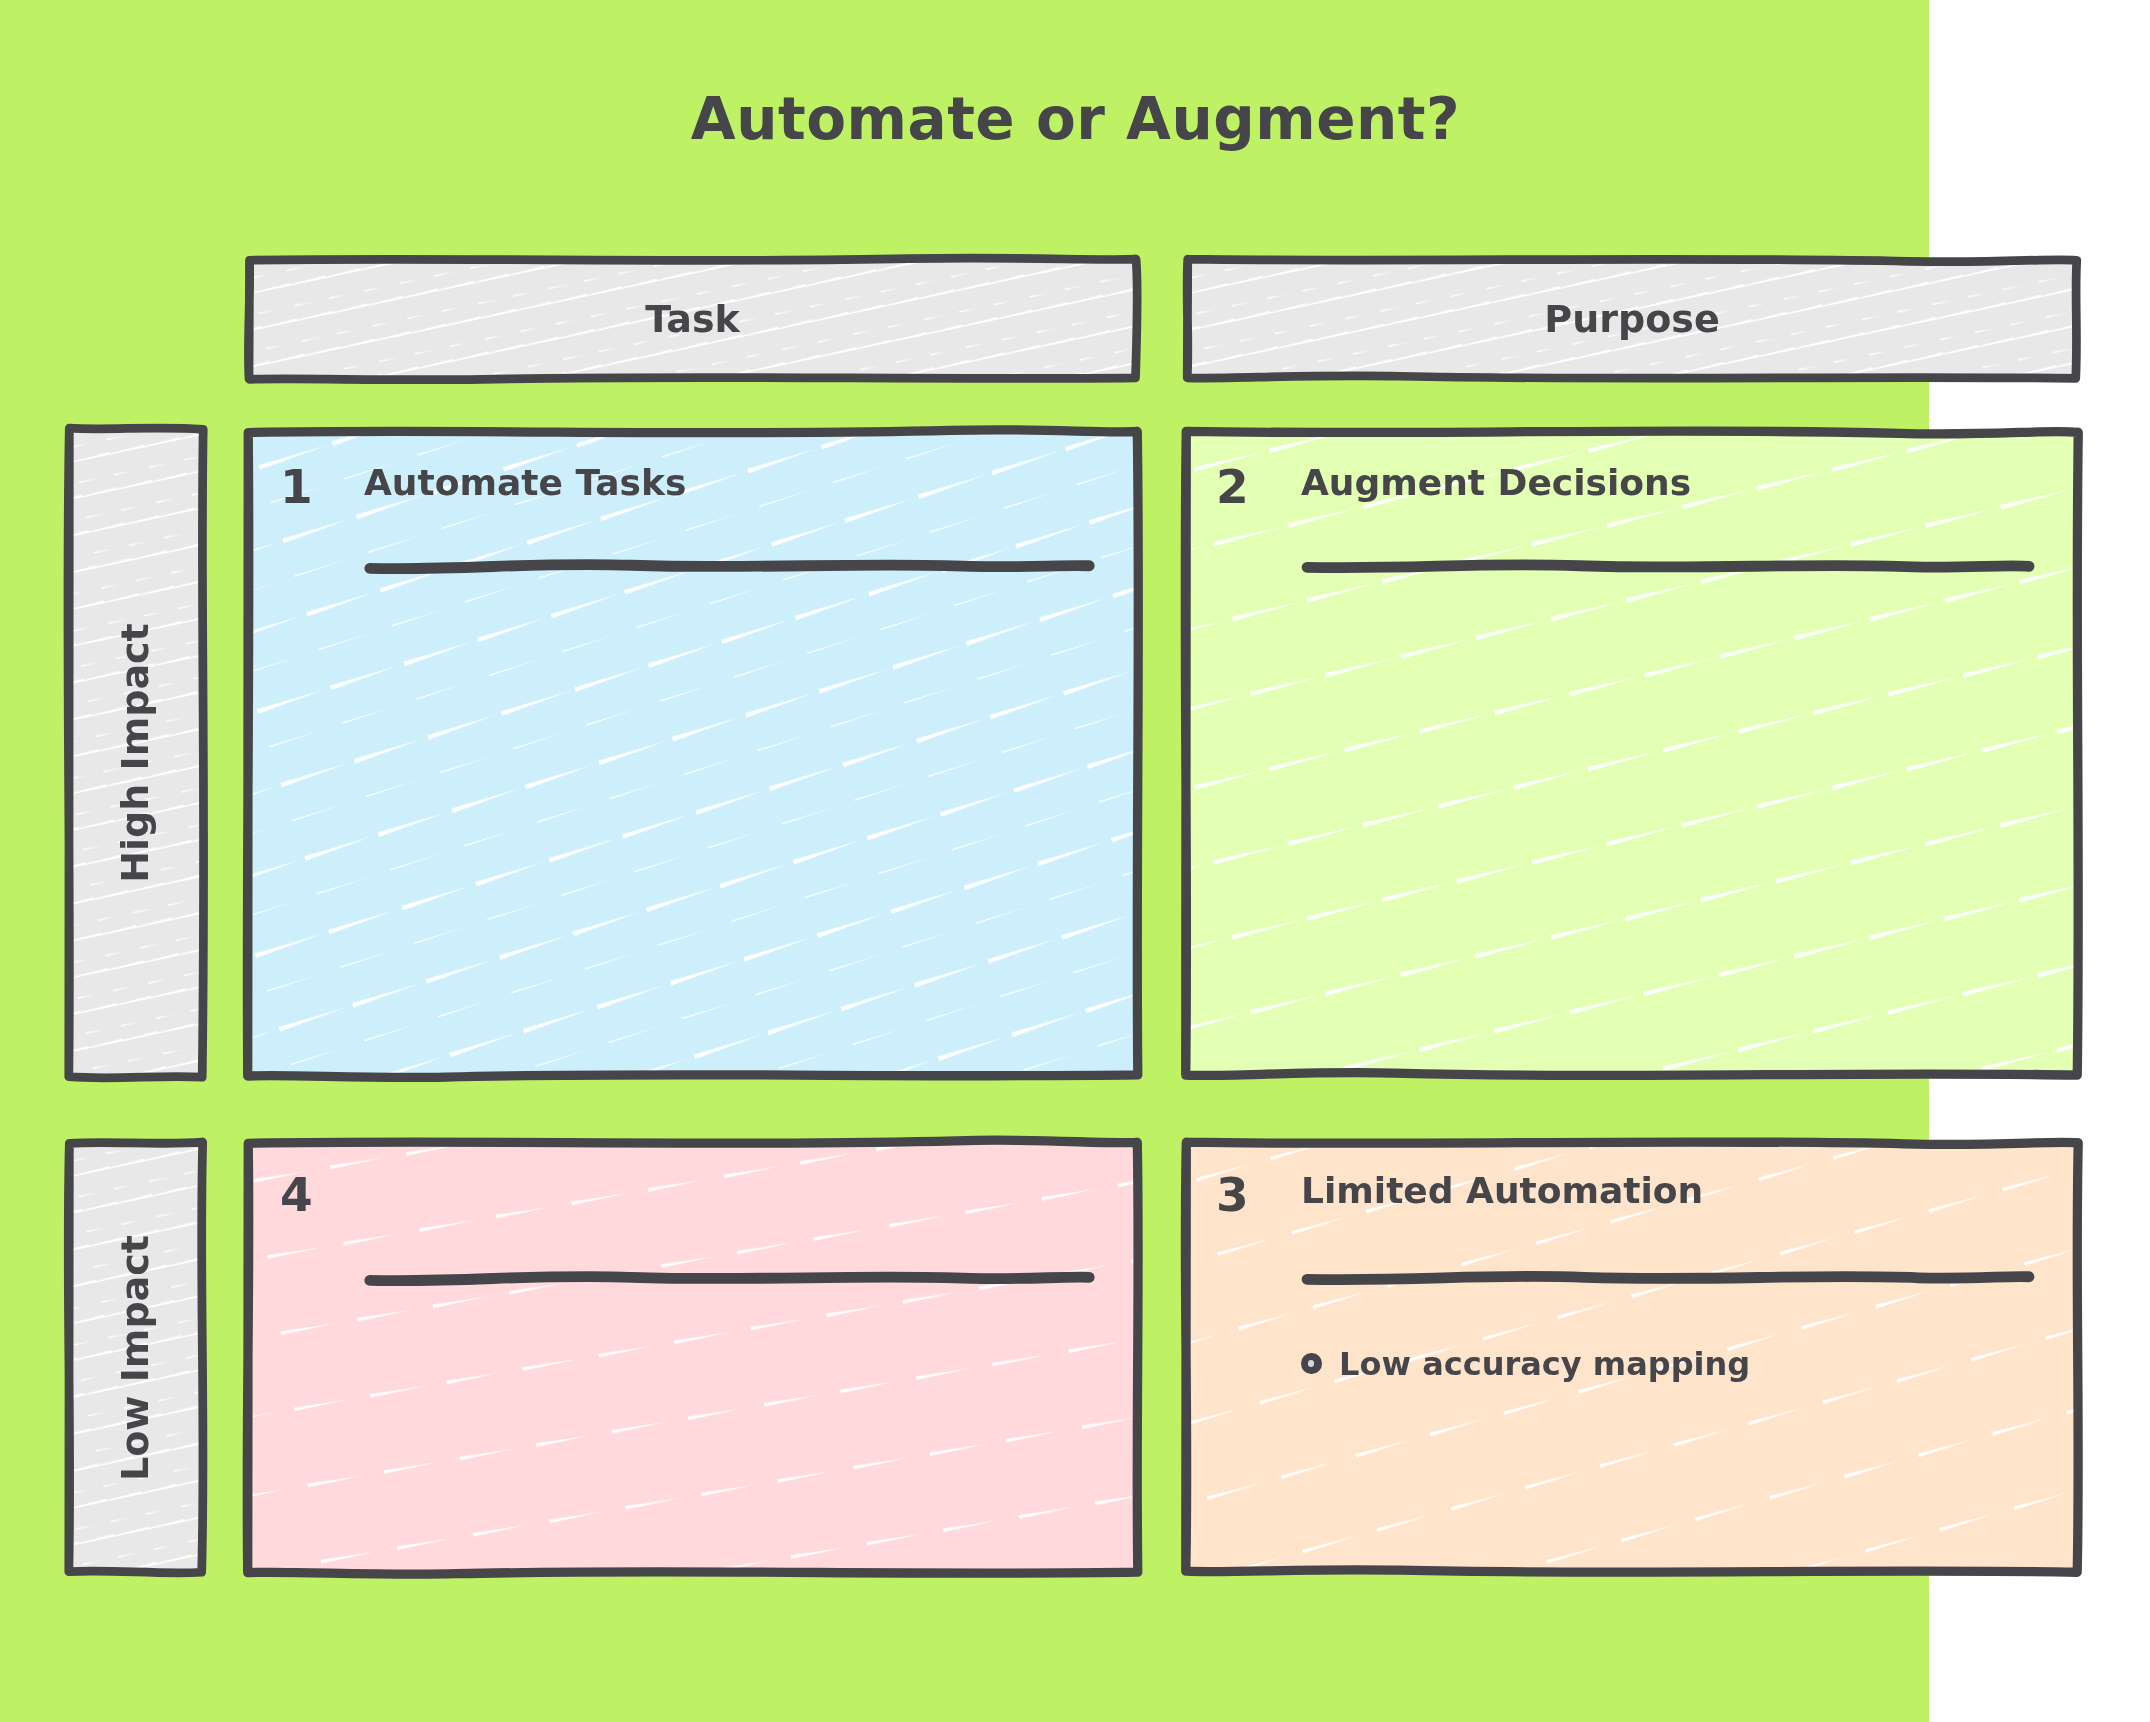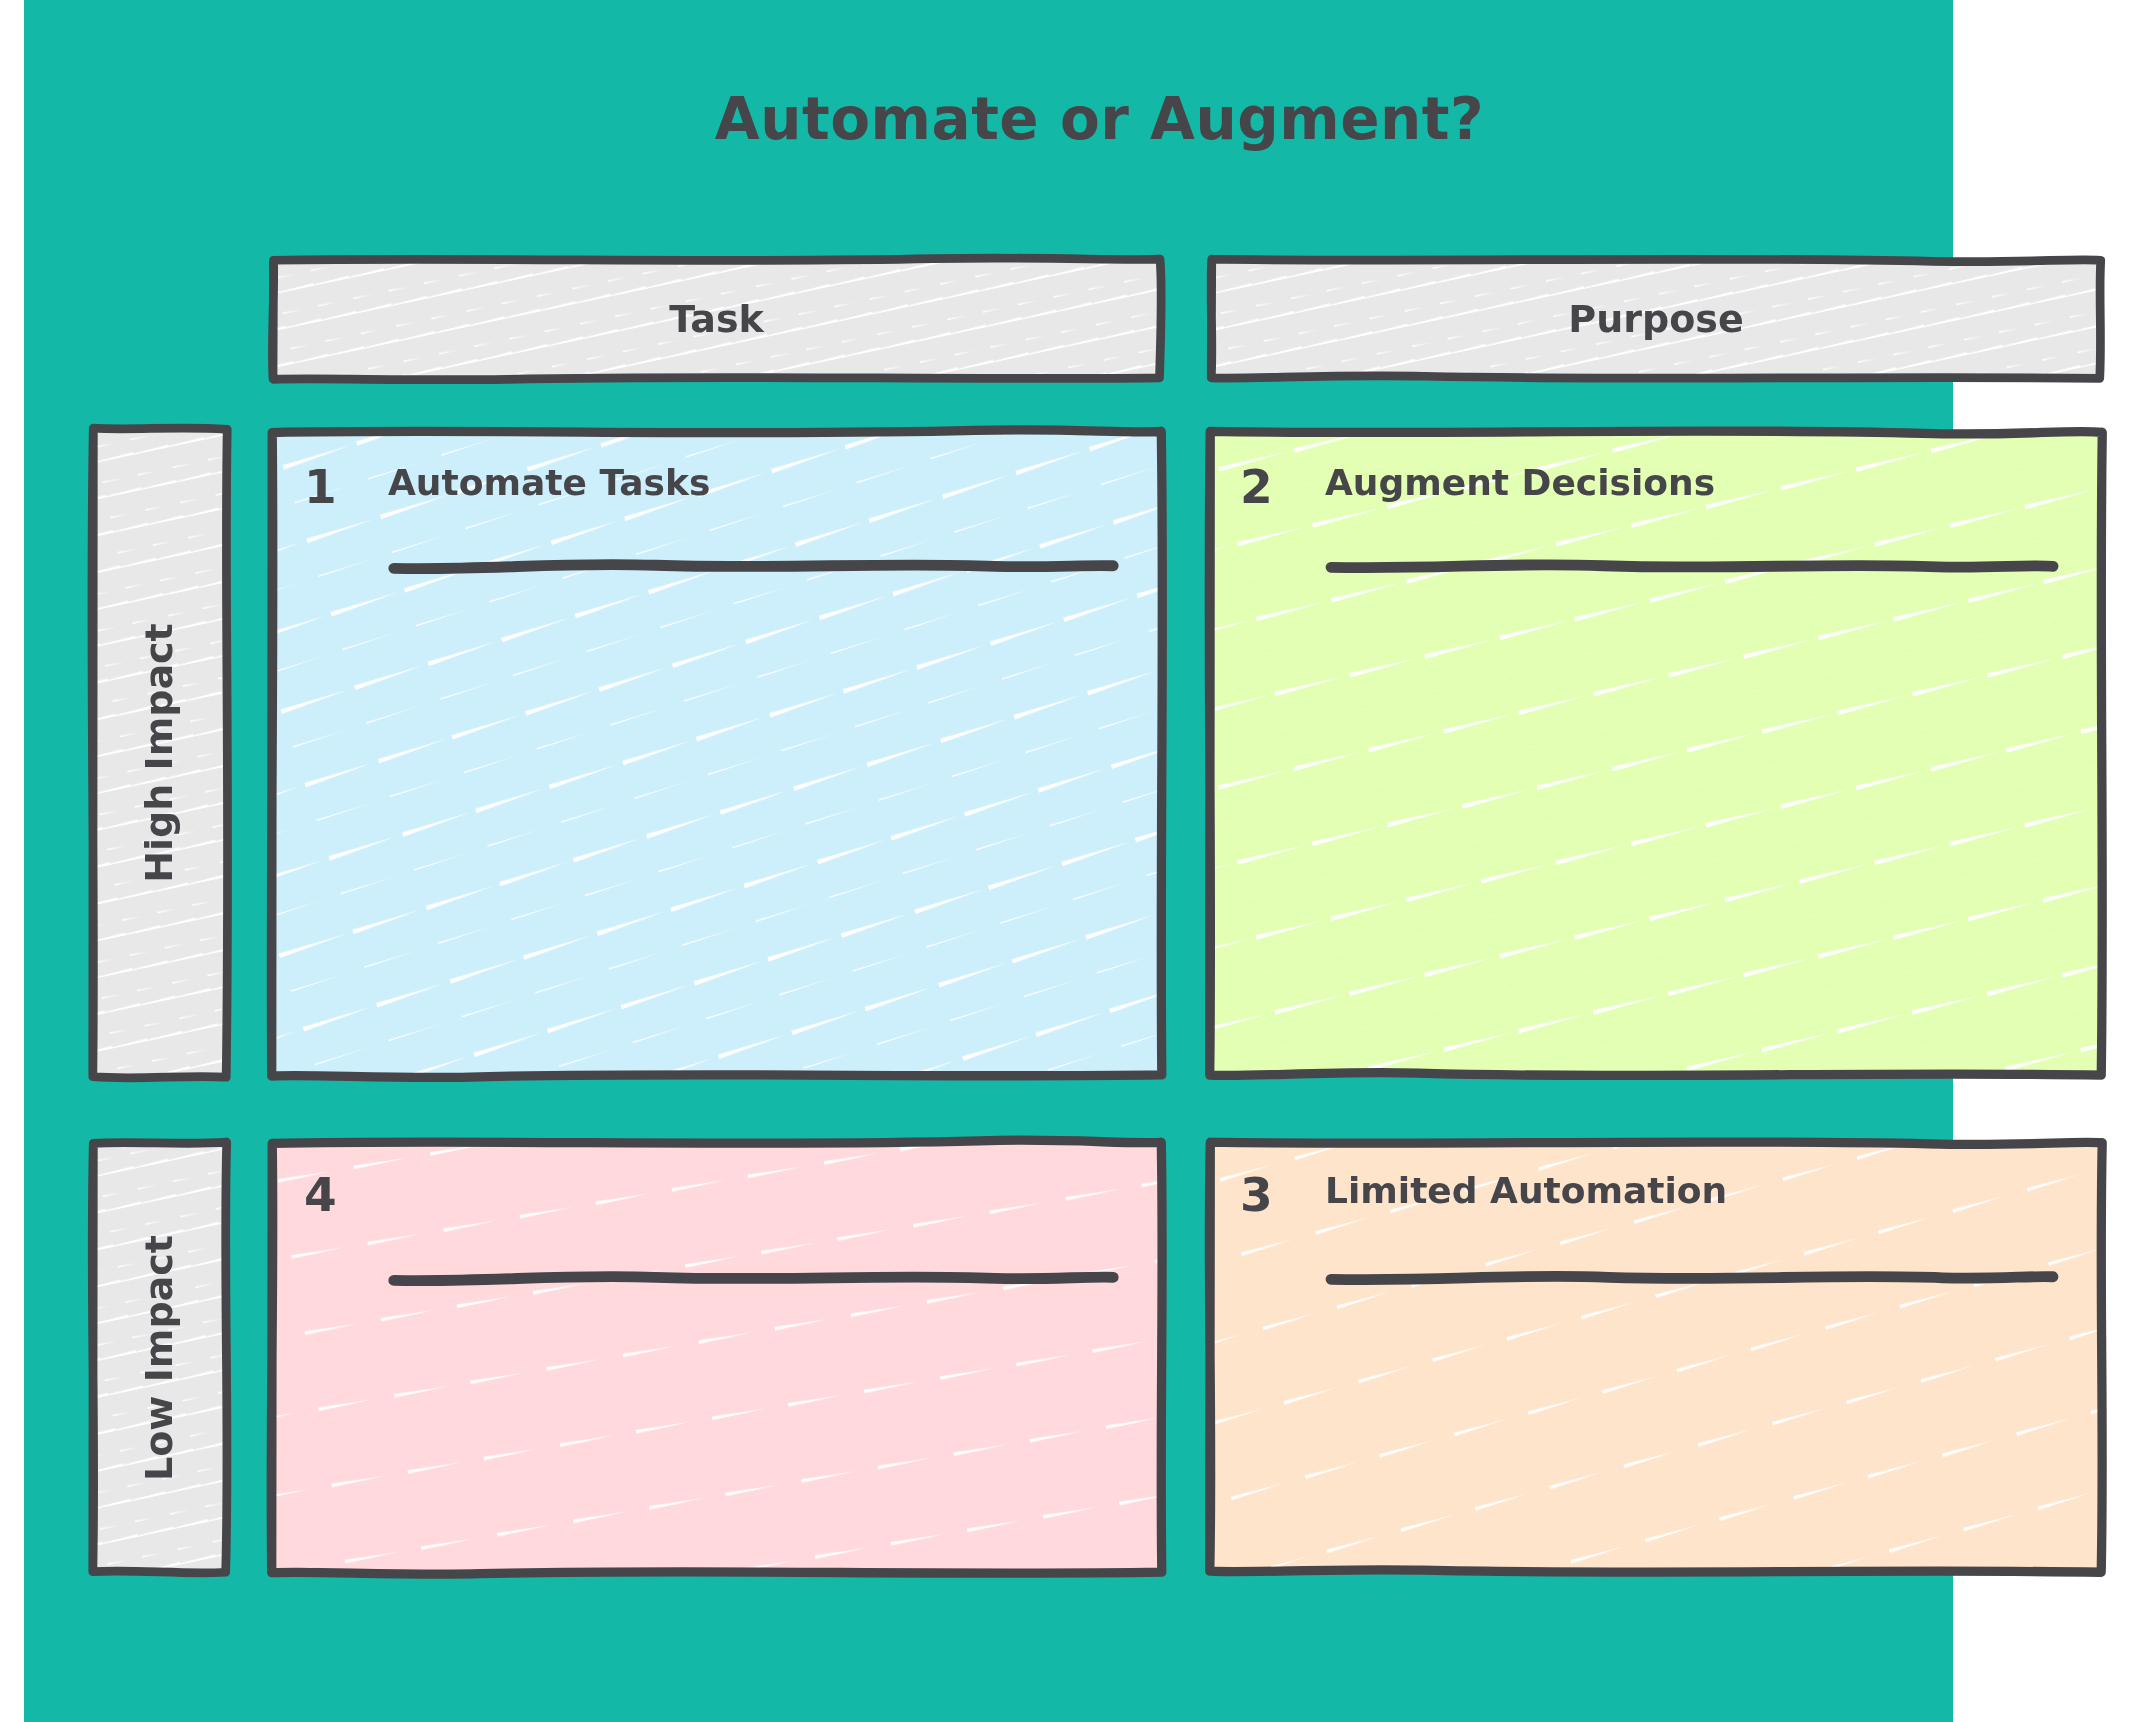--- a/index.html
+++ b/index.html
@@ -12,22 +12,21 @@
     height: 1722px;
     font-family: "DejaVu Sans", sans-serif;
     overflow: hidden;
     position: relative;
   }
 
   #canvas {
     position: relative;
     width: 1929px;
     height: 1722px;
-    background: #14b8a6;
-    margin-left: 24px;
+    background: #bef264;
   }
 
   
   .title {
     position: absolute;
     left: 0;
     top: 85px;
     width: 2151px;
     text-align: center;
     font-size: 58px;
@@ -333,17 +332,23 @@
                M15,849 C21,560 10,290 16,16 Z" fill="none" stroke="#46464a" stroke-width="18" stroke-linecap="round" stroke-linejoin="round"></path>
     </svg>
     <div class="content">
       <div class="q-num" style="left:31px; top:30px;">3</div>
       <div class="q-title" style="left:116px; top:32px;">Limited Automation</div>
       <div class="q-rule" style="left:116px; top:126px; width:734px; height:18.5px;">
         <svg width="734" height="18.5" viewBox="0 0 1425 36">
           <path d="M10,24 C230,28 350,13 550,20 C790,28 990,13 1200,21 C1300,24 1375,17 1415,19" fill="none" stroke="#46464a" stroke-width="21" stroke-linecap="round"></path>
         </svg>
       </div>
+      <ul class="q-list" style="left:116px; top:206px;">
+        <li class="q-item">
+          <span class="q-bullet"></span>
+          <span class="q-text">Low accuracy mapping</span>
+        </li>
+      </ul>
     </div>
   </div>
 
 </div>
 
 
 </body></html>

